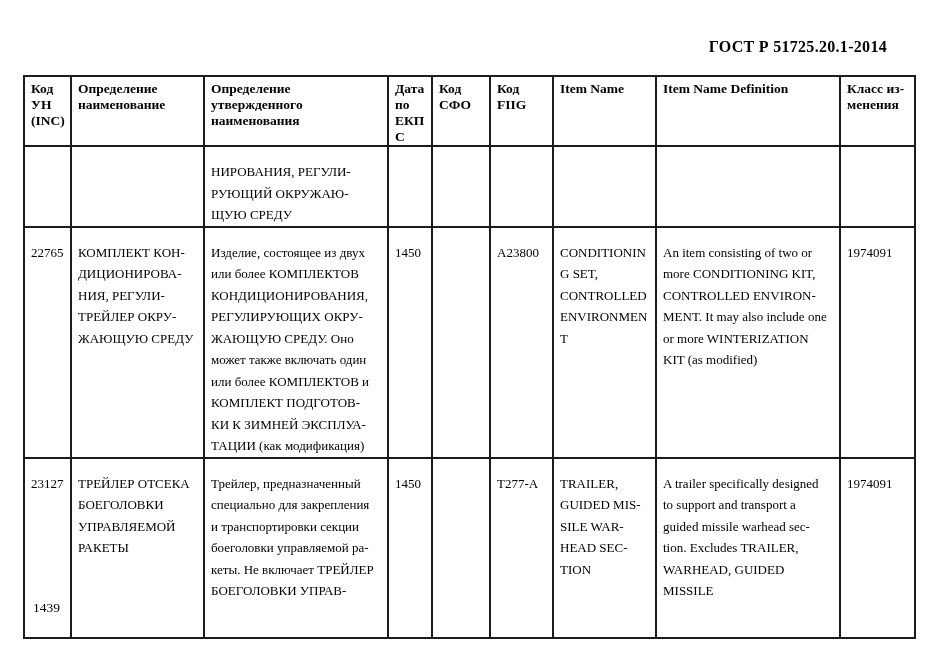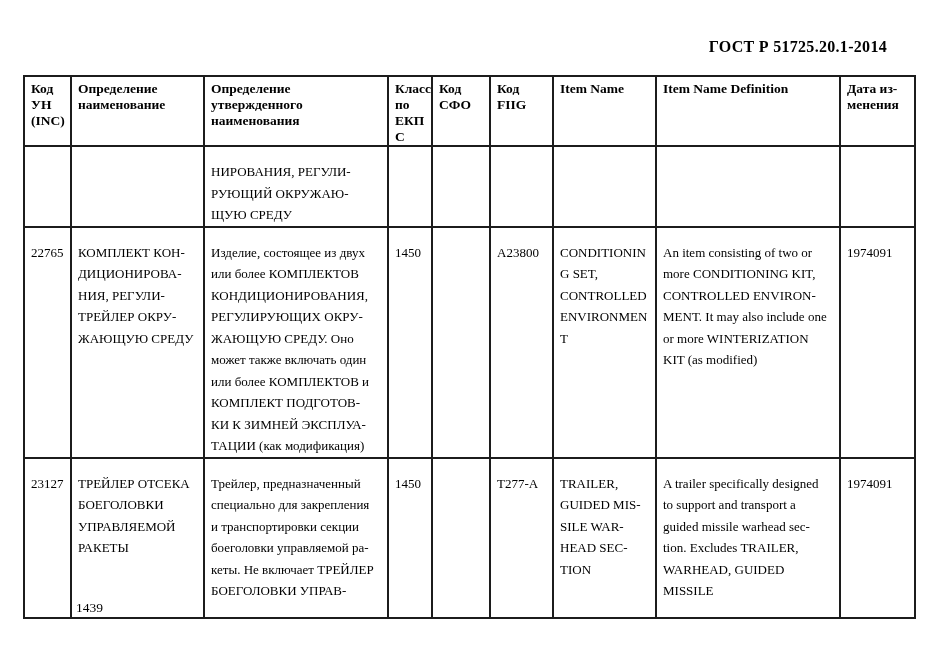--- a/index.html
+++ b/index.html
@@ -44,27 +44,26 @@
   }
   table.catalog td {
     font-size: 13px;
     font-weight: normal;
     line-height: 21.5px;
     padding: 14px 5px 0 6px;
   }
   tr.row-header   { height: 67px; }
   tr.row-cont     { height: 67px; }
   tr.row-first    { height: 228px; }
-  tr.row-second   { height: 160px; }
+  tr.row-second   { height: 180px; }
   .page-number {
     position: absolute;
     left: 33px;
     top: 600px;
     font-size: 13.5px;
-    margin-left: 43px;
   }
 </style>
 </head>
 <body>
 
 <div class="page">
 
   <div class="doc-title">ГОСТ Р 51725.20.1-2014</div>
 
   <table class="catalog">
@@ -82,31 +81,31 @@
     <thead>
       <tr class="row-header">
         <th>Код
 УН
 (INC)</th>
         <th>Определение
 наименование</th>
         <th>Определение
 утвержденного
 наименования</th>
-        <th>Класс
+        <th>Дата
 по
 ЕКП
 С</th>
         <th>Код
 СФО</th>
         <th>Код
 FIIG</th>
         <th>Item Name</th>
         <th>Item Name Definition</th>
-        <th>Дата из-
+        <th>Класс из-
 менения</th>
       </tr>
     </thead>
     <tbody>
       <tr class="row-cont">
         <td></td>
         <td></td>
         <td>НИРОВАНИЯ, РЕГУЛИ-
 РУЮЩИЙ ОКРУЖАЮ-
 ЩУЮ СРЕДУ</td>

